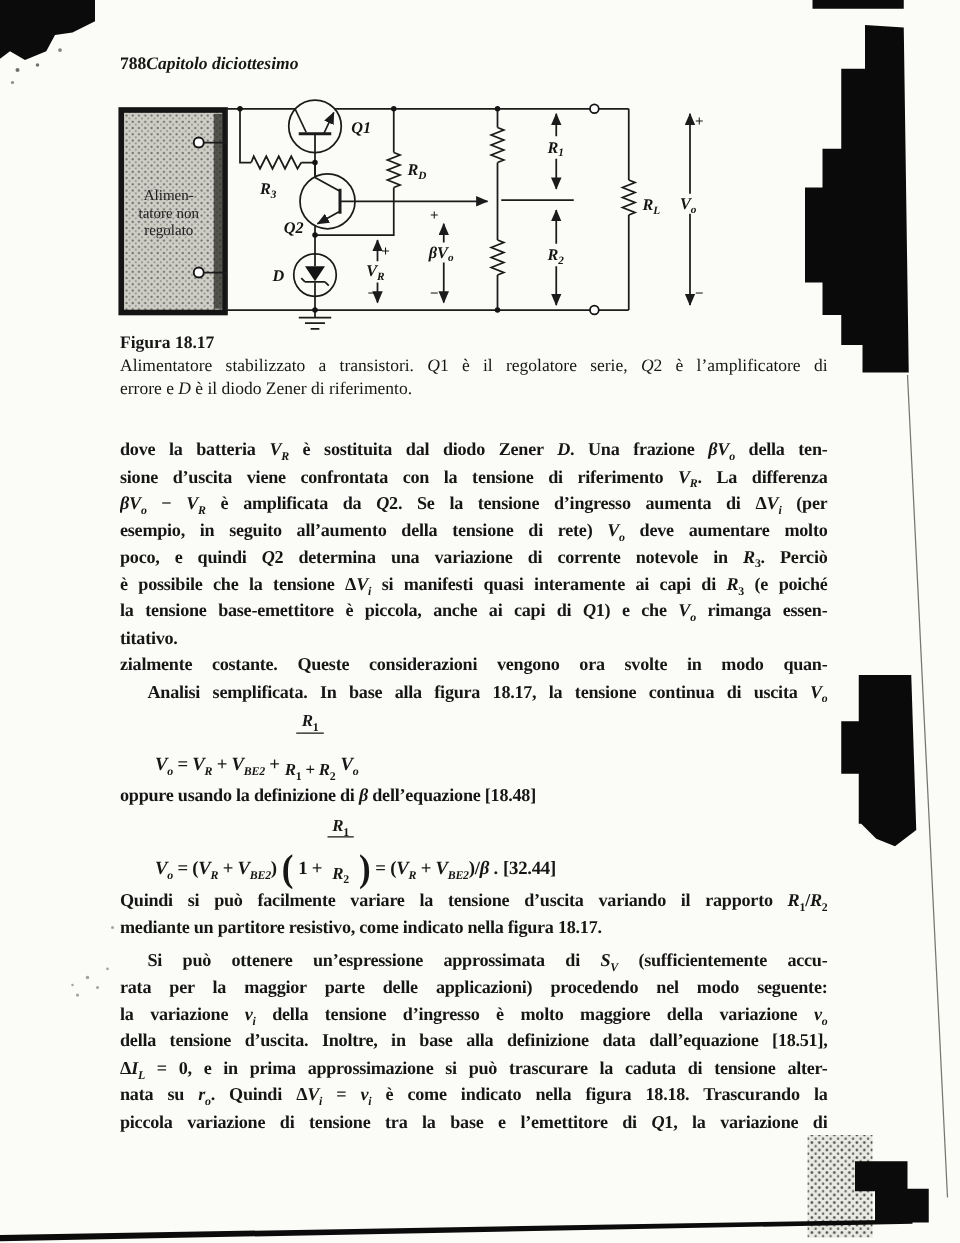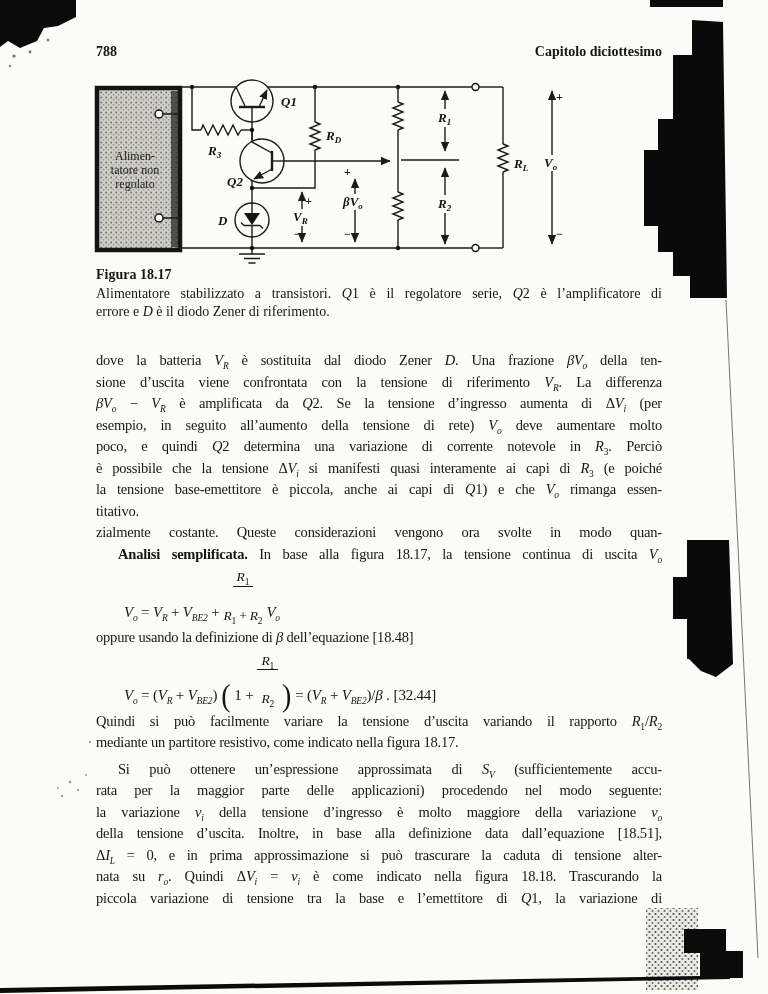--- a/index.html
+++ b/index.html
@@ -1,36 +1,36 @@
 <!DOCTYPE html>
 <html><head>
 <meta charset="utf-8">
 <style>
   html,body{margin:0;padding:0;}
   body{width:768px;height:994px;background:#fbfbf7;position:relative;overflow:hidden;
        font-family:"Liberation Serif",serif;color:#161616;}
   .abs{position:absolute;}
   
-  #header{left:96px;top:44px;width:566px;display:flex;justify-content:space-between;
-          font-size:14px;font-weight:bold;gap:7px;}
-  #chapter{}
+  #header{left:96px;top:44px;width:566px;display:flex;
+          font-size:14px;font-weight:bold;}
+  #chapter{font-style:italic;}
   
   #figsvg{left:85px;top:76px;pointer-events:none;}
   .wire{stroke:#1b1b1b;stroke-width:1.4;fill:none;}
   .thick{stroke-width:2.4;}
   .lbl{font:italic bold 13px "Liberation Serif",serif;fill:#141414;}
   .pm{font:bold 12px "Liberation Serif",serif;fill:#141414;}
   .ls{font-size:9px;}
   .boxlbl{font:12px "Liberation Serif",serif;fill:#202020;text-anchor:middle;}
   
   #caption{left:96px;top:266px;width:566px;font-size:14px;line-height:18.5px;}
   #caption .tag{font-weight:bold;}
   
   #bodycol{left:96px;top:350px;width:566px;font-size:14.5px;line-height:21.5px;
-           letter-spacing:-0.2px;}
+           letter-spacing:-0.2px;font-weight:bold;}
   .line{text-align:justify;text-align-last:justify;overflow:hidden;white-space:normal;}
   .line.natural{text-align:left;text-align-last:auto;}
   .line.indent{text-indent:22px;}
   sub{font-size:9.5px;line-height:0;}
   
   .eq{display:flex;align-items:flex-end;font-size:15px;padding-left:26px;margin:4px 0;}
   .eq>span{margin:0 2px;white-space:pre;}
   .frac{display:inline-flex;flex-direction:column;align-items:center;font-size:13.5px;
         line-height:1.15;margin:0 4px;}
   .frac .num{padding:0 4px 1px;border-bottom:1.4px solid #161616;}

